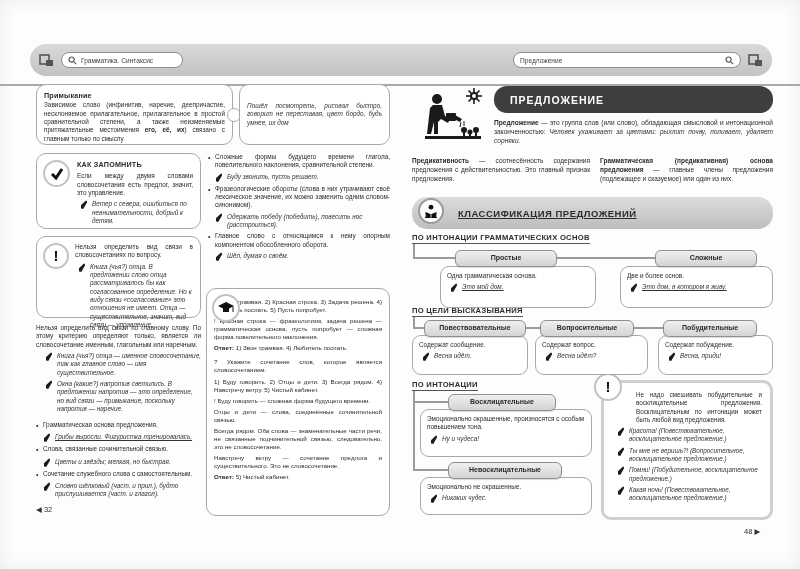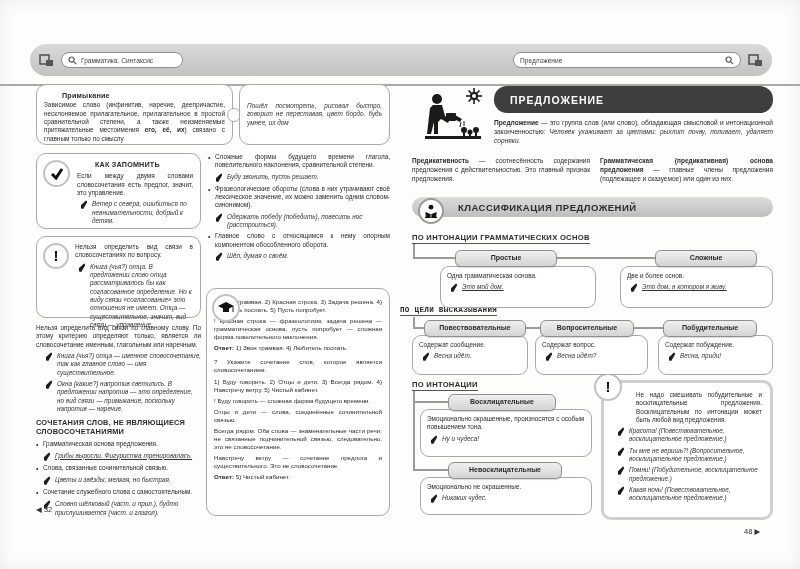--- a/index.html
+++ b/index.html
@@ -9,21 +9,21 @@
   .topbar{position:absolute;left:30px;top:44px;width:742px;height:32px;border-radius:16px;
     background:linear-gradient(#d9d9d9,#c3c3c3);display:flex;align-items:center;justify-content:space-between;padding:0 8px;box-sizing:border-box;}
   .tbgrp{display:flex;align-items:center;gap:6px;}
   .sbox{background:#fff;border:1px solid #8f8f8f;border-radius:9px;height:16px;display:flex;align-items:center;gap:4px;padding:0 6px;box-sizing:border-box;font-size:6.6px;color:#444;}
   .sbox.l{width:122px;}
   .sbox.r{width:228px;justify-content:space-between;}
   .rule{position:absolute;left:0;top:84px;width:800px;height:2px;background:#a9a9a9;}
   
   .panel{position:absolute;background:#fff;border:1px solid #a9a9a9;border-radius:10px;box-sizing:border-box;padding:6px 7px;font-size:6.4px;line-height:1.3;text-align:justify;}
   .circ{position:absolute;background:#fff;border:2px solid #c2c2c2;border-radius:50%;display:flex;align-items:center;justify-content:center;box-sizing:border-box;}
-  .ttl{font-weight:bold;font-size:7.2px;letter-spacing:.2px;margin-left:18px;}
+  .ttl{font-weight:bold;font-size:7.2px;letter-spacing:.2px;}
   .b{font-weight:bold;}
   .it{font-style:italic;color:#333;}
   .u{text-decoration:underline;}
   .ex{display:flex;align-items:flex-start;margin:3px 0 2px 4px;font-style:italic;color:#333;text-align:left;}
   .pen{display:inline-block;flex:0 0 auto;width:6px;height:9px;margin:0 5px 0 0;background:#1c1c1c;clip-path:polygon(80% 0,100% 18%,45% 100%,8% 100%,0 62%);transform:rotate(6deg);}
   .li{display:flex;align-items:flex-start;margin-top:3px;text-align:justify;}
   .bu{flex:0 0 auto;width:7px;}
   .bu::before{content:"•";font-size:7px;}
   .hd{font-weight:bold;font-size:7.4px;letter-spacing:.2px;line-height:1.25;}
   .para{margin-top:3px;}
@@ -116,21 +116,20 @@
         <span class="pen"></span>
         <span>Книга (чья?) отца — именное словосочетание, так как главное слово — имя существительное.</span>
       </div>
     <div class="ex" style="margin-left:10px;">
         <span class="pen"></span>
         <span>Окна (какие?) напротив светились. В предложении напротив — это определение, но вид связи — примыкание, поскольку напротив — наречие.</span>
       </div>
   </div>
 
   <div style="position:absolute;left:36px;top:418px;width:165px;font-size:6.4px;line-height:1.3;">
-    <div class="hd">СОЧЕТАНИЯ СЛОВ, НЕ ЯВЛЯЮЩИЕСЯ СЛОВОСОЧЕТАНИЯМИ</div>
     <div class="li">
         <span class="bu"></span>
         <span>Грамматическая основа предложения.</span>
       </div>
     <div class="ex" style="margin-left:8px;">
         <span class="pen"></span>
         <span class="u">Грибы выросли. Фигуристка тренировалась.</span>
       </div>
     <div class="li">
         <span class="bu"></span>
@@ -240,21 +239,21 @@
     <span class="b">Предложение</span><span> — это группа слов (или слово), обладающая смысловой и интонационной законченностью: </span><span class="it">Человек ухаживает за цветами: рыхлит почву, поливает, удаляет сорняки.</span>
   </div>
 
   <div style="position:absolute;left:412px;top:157px;width:178px;font-size:6.5px;line-height:1.35;text-align:justify;">
     <span class="b">Предикативность</span><span> — соотнесённость содержания предложения с действительностью. Это главный признак предложения.</span>
   </div>
   <div style="position:absolute;left:600px;top:157px;width:173px;font-size:6.5px;line-height:1.35;text-align:justify;">
     <span class="b">Грамматическая (предикативная) основа предложения</span><span> — главные члены предложения (подлежащее и сказуемое) или один из них.</span>
   </div>
 
-  <div class="banner-gray" style="left:412px;top:197px;width:361px;height:20px;padding-left:46px;">
+  <div class="banner-gray" style="left:412px;top:197px;width:361px;height:32px;padding-left:46px;text-decoration:underline;">
     <div class="circ" style="left:6px;top:1px;width:26px;height:26px;border-color:#9a9a9a;">
       <svg width="16" height="15" viewBox="0 0 16 15">
         <circle cx="8" cy="3.2" r="2.4" fill="#111"></circle>
         <path d="M2 13 Q8 7 14 13 L14 14 L2 14 Z" fill="#111"></path>
         <path d="M2.5 8 L8 10.2 L13.5 8 L13.5 11.5 L8 13.7 L2.5 11.5 Z" fill="#111"></path>
         <line x1="8" y1="10.2" x2="8" y2="13.7" stroke="#fff" stroke-width="0.8"></line>
       </svg>
     </div>
     <span>КЛАССИФИКАЦИЯ ПРЕДЛОЖЕНИЙ</span>
   </div>
@@ -274,21 +273,21 @@
 
   <div class="tab" style="left:655px;top:250px;width:100px;">Сложные</div>
   <div class="cbox" style="left:620px;top:266px;width:153px;height:42px;">
     <div>Две и более основ.</div>
     <div class="ex">
         <span class="pen"></span>
         <span class="u">Это дом, в котором я живу.</span>
       </div>
   </div>
 
-  <div class="sect" style="left:400px;top:306px;font-family:Liberation Mono, monospace;">ПО ЦЕЛИ ВЫСКАЗЫВАНИЯ</div>
+  <div class="sect" style="left:412px;top:306px;">ПО ЦЕЛИ ВЫСКАЗЫВАНИЯ</div>
   <div class="cline" style="left:413px;top:317px;width:1.5px;height:11px;"></div>
   <div class="cline" style="left:413px;top:327px;width:253px;height:1.5px;"></div>
 
   <div class="tab" style="left:424px;top:320px;width:100px;">Повествовательные</div>
   <div class="cbox" style="left:412px;top:335px;width:116px;height:40px;">
     <div>Содержат сообщение.</div>
     <div class="ex">
         <span class="pen"></span>
         <span>Весна идёт.</span>
       </div>

